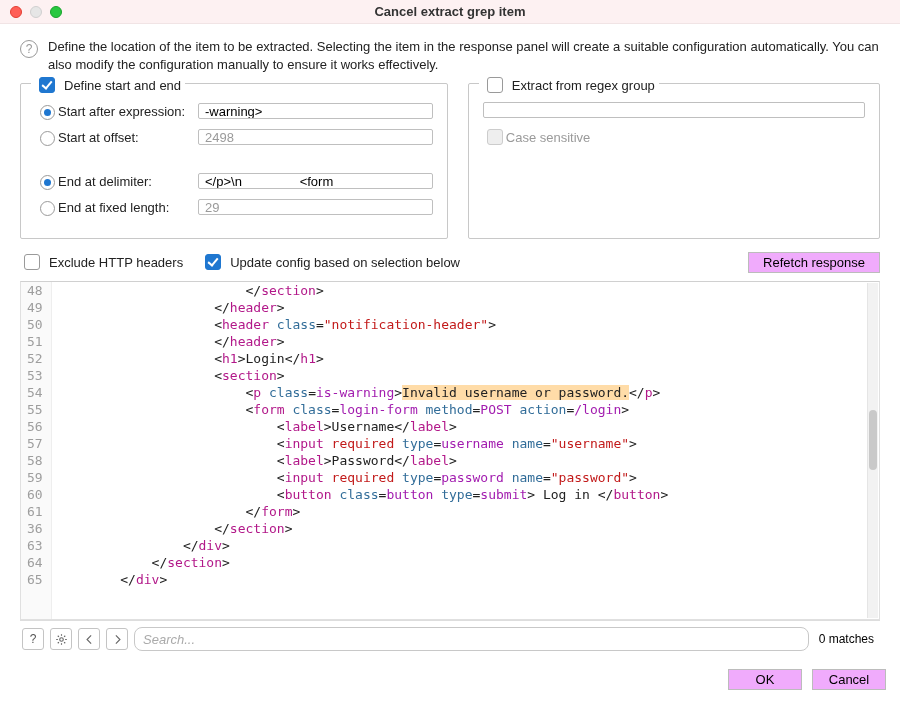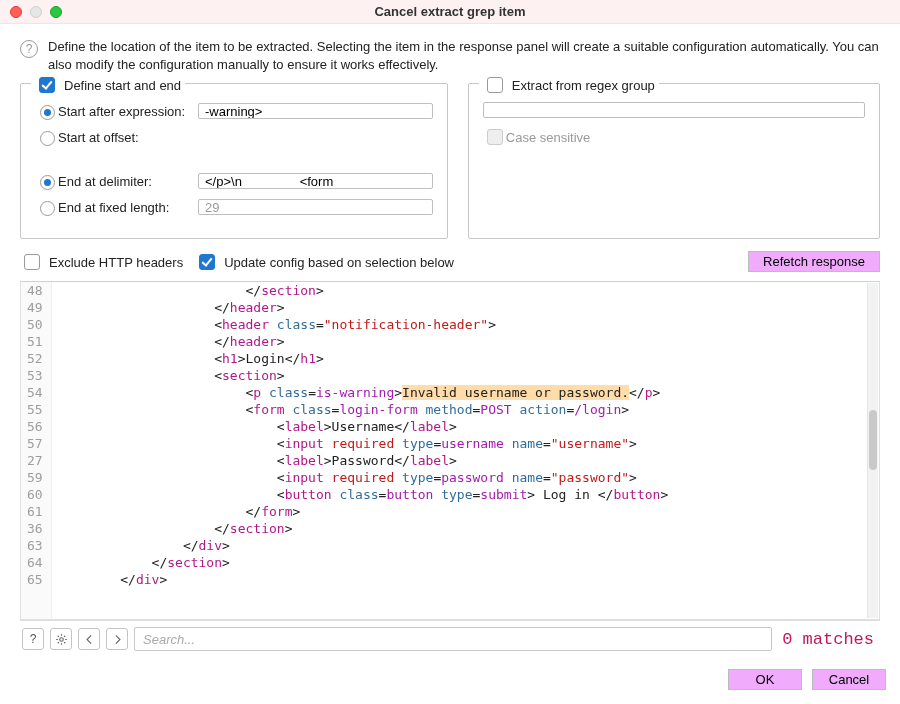--- a/index.html
+++ b/index.html
@@ -22,41 +22,41 @@
   .chk { appearance: none; width: 16px; height: 16px; border: 1px solid #9a9a9a; border-radius: 3px; position: relative; cursor: pointer; background: #fff; flex: none; }
   .chk:checked { background: #1f77d0; border-color: #1f77d0; }
   .chk:checked::after { content: ""; position: absolute; left: 4px; top: 1px; width: 4px; height: 8px; border: solid #fff; border-width: 0 2px 2px 0; transform: rotate(40deg); }
   .chk:disabled { background: #eee; border-color: #ccc; }
   .radio { appearance: none; width: 15px; height: 15px; border: 1px solid #9a9a9a; border-radius: 50%; position: relative; cursor: pointer; background: #fff; flex: none; }
   .radio:checked::after { content: ""; position: absolute; left: 3px; top: 3px; width: 7px; height: 7px; background: #1f77d0; border-radius: 50%; }
   .form-row { display: flex; align-items: center; gap: 0; margin-bottom: 8px; }
   .label { width: 140px; font-size: 13px; }
   .tinput { flex: 1; height: 16px; border: 1px solid #bfbfbf; border-radius: 2px; padding: 0 6px; font-size: 13px; background: #fff; }
   .tinput:disabled { color: #9a9a9a; background: #fff; }
-  .row-options { display: flex; align-items: flex-start; gap: 12px; margin-top: 12px; }
+  .row-options { display: flex; align-items: flex-end; gap: 18px; margin-top: 12px; }
   .opt { display: flex; align-items: center; gap: 6px; }
   .btn { height: 21px; padding: 0 14px; border: 1px solid #bcbcbc; border-radius: 0; background: #f0abfc; font-size: 13px; cursor: pointer; }
   .spacer { flex: 1; }
   .code-area { flex: 1; border: 1px solid #e0e0e0; border-top: 1px solid #d0d0d0; margin-top: 8px; display: flex; overflow: hidden; font-family: "SF Mono", Menlo, Consolas, monospace; font-size: 13px; line-height: 17px; position: relative; }
   .gutter { background: #fafafa; color: #9e9e9e; text-align: right; padding: 0 8px 0 6px; user-select: none; border-right: 1px solid #eee; }
   .code { padding: 0 6px; white-space: pre; overflow: hidden; flex: 1; }
   .tag { color: #b21889; }
   .attr { color: #326d99; }
   .str { color: #c21a1a; }
   .kw { color: #c21a1a; }
   .val { color: #a21caf; }
   .hl { background: #ffdca8; }
   .scrollbar { position: absolute; right: 1px; top: 1px; bottom: 1px; width: 11px; background: #f2f2f2; border-left: 1px solid #e5e5e5; }
   .scrollbar-thumb { position: absolute; left: 1px; right: 1px; top: 38%; height: 60px; background: #c9c9c9; border-radius: 5px; }
   .bottom-bar { display: flex; align-items: center; gap: 6px; padding: 6px 2px 6px 2px; border-top: 1px solid #ddd; }
   .icon-btn { width: 22px; height: 22px; border: 1px solid #c4c4c4; border-radius: 3px; background: #fff; display: flex; align-items: center; justify-content: center; font-size: 12px; cursor: pointer; color: #555; }
   .icon-btn svg { width: 13px; height: 13px; stroke: #666; fill: none; stroke-width: 1.4; }
-  .search-input { flex: 1; height: 24px; border: 1px solid #c8c8c8; border-radius: 2px; padding: 0 8px; font-size: 13px; color: #333; }
+  .search-input { flex: 1; height: 24px; border: 1px solid #c8c8c8; border-radius: 8px; padding: 0 8px; font-size: 13px; color: #333; }
   .search-input::placeholder { color: #aaa; font-style: italic; }
-  .matches { font-size: 17px; color: #be185d; padding: 0 4px; font-family: Liberation Mono, monospace; }
+  .matches { font-size: 12px; color: #000000; padding: 0 4px; }
   .dialog-buttons { display: flex; justify-content: flex-end; gap: 10px; padding: 8px 14px 14px 0; }
   .dialog-buttons .btn { min-width: 74px; }
   .gap-block { height: 18px; }
 </style>
 </head>
 <body>
 
 <div class="window">
 
   <div class="titlebar">
@@ -84,20 +84,21 @@
         </div>
 
         <div class="form-row">
           <input type="radio" class="radio" name="start" checked="" style="">
           <span class="label">Start after expression:</span>
           <input class="tinput" value="-warning&gt;" style="">
         </div>
         <div class="form-row">
           <input type="radio" class="radio" name="start" style="">
           <span class="label">Start at offset:</span>
+          <input class="tinput" disabled="" value="2498" style="">
         </div>
 
         <div class="gap-block"></div>
 
         <div class="form-row">
           <input type="radio" class="radio" name="end" checked="" style="">
           <span class="label">End at delimiter:</span>
           <input class="tinput" value="&lt;/p&gt;\n                &lt;form" style="">
         </div>
         <div class="form-row">
@@ -141,21 +142,21 @@
           <div>48</div>
           <div>49</div>
           <div>50</div>
           <div>51</div>
           <div>52</div>
           <div>53</div>
           <div>54</div>
           <div>55</div>
           <div>56</div>
           <div>57</div>
-          <div>27</div>
+          <div>58</div>
           <div>59</div>
           <div>60</div>
           <div>61</div>
           <div>36</div>
           <div>63</div>
           <div>64</div>
           <div>65</div>
         </div>
       <div class="code" id="code"><div>                        &lt;/<span class="tag">section</span>&gt;</div><div>                    &lt;/<span class="tag">header</span>&gt;</div><div>                    &lt;<span class="tag">header</span> <span class="attr">class</span>=<span class="str">"notification-header"</span>&gt;</div><div>                    &lt;/<span class="tag">header</span>&gt;</div><div>                    &lt;<span class="tag">h1</span>&gt;Login&lt;/<span class="tag">h1</span>&gt;</div><div>                    &lt;<span class="tag">section</span>&gt;</div><div>                        &lt;<span class="tag">p</span> <span class="attr">class</span>=<span class="val">is-warning</span>&gt;<span class="hl">Invalid username or password.</span>&lt;/<span class="tag">p</span>&gt;</div><div>                        &lt;<span class="tag">form</span> <span class="attr">class</span>=<span class="val">login-form</span> <span class="attr">method</span>=<span class="val">POST</span> <span class="attr">action</span>=<span class="val">/login</span>&gt;</div><div>                            &lt;<span class="tag">label</span>&gt;Username&lt;/<span class="tag">label</span>&gt;</div><div>                            &lt;<span class="tag">input</span> <span class="kw">required</span> <span class="attr">type</span>=<span class="val">username</span> <span class="attr">name</span>=<span class="str">"username"</span>&gt;</div><div>                            &lt;<span class="tag">label</span>&gt;Password&lt;/<span class="tag">label</span>&gt;</div><div>                            &lt;<span class="tag">input</span> <span class="kw">required</span> <span class="attr">type</span>=<span class="val">password</span> <span class="attr">name</span>=<span class="str">"password"</span>&gt;</div><div>                            &lt;<span class="tag">button</span> <span class="attr">class</span>=<span class="val">button</span> <span class="attr">type</span>=<span class="val">submit</span>&gt; Log in &lt;/<span class="tag">button</span>&gt;</div><div>                        &lt;/<span class="tag">form</span>&gt;</div><div>                    &lt;/<span class="tag">section</span>&gt;</div><div>                &lt;/<span class="tag">div</span>&gt;</div><div>            &lt;/<span class="tag">section</span>&gt;</div><div>        &lt;/<span class="tag">div</span>&gt;</div></div>
       <div class="scrollbar">

